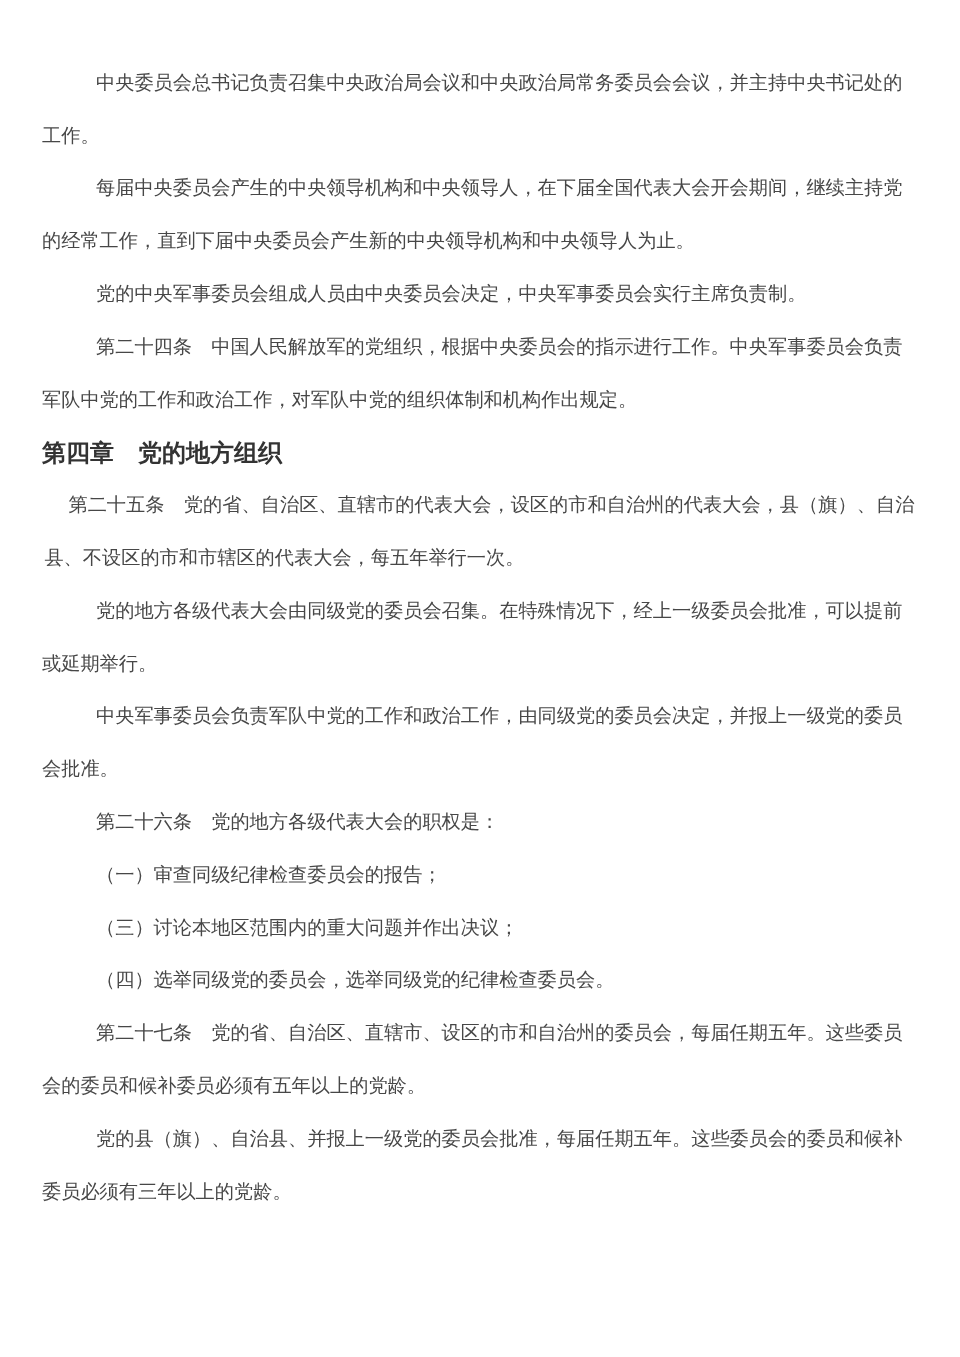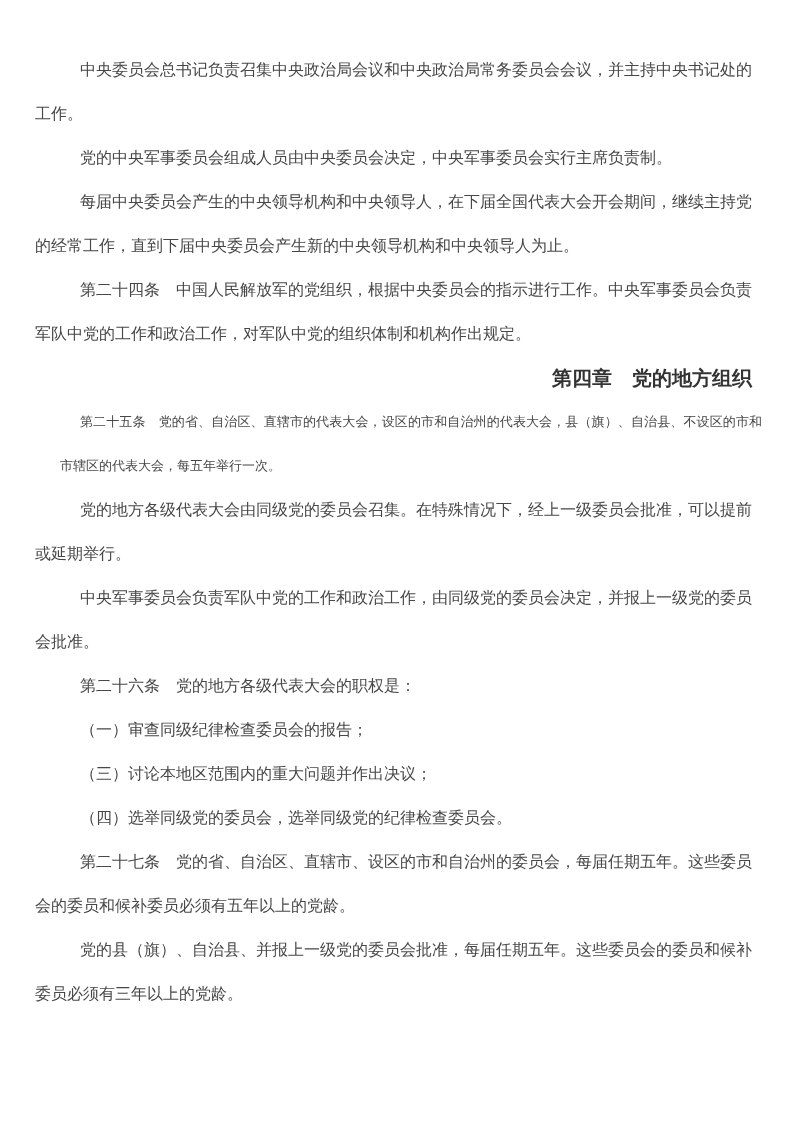--- a/index.html
+++ b/index.html
@@ -24,48 +24,48 @@
     font-family: "Liberation Sans", sans-serif;
     font-size: 16px;
     line-height: 44px;
     color: #474747;
     text-align: justify;
     text-indent: 45px;
     overflow-wrap: break-word;
     letter-spacing: 0;
   }
   .para-shifted {
-    margin: 0 -10px 0 25px;
+    margin: 0 -10px 0 2px;
     font-family: Liberation Sans, sans-serif;
-    font-size: 13px;
+    font-size: 16px;
     line-height: 44px;
     color: #474747;
     text-align: justify;
     text-indent: 20px;
     overflow-wrap: break-word;
   }
   .chapter-heading {
     margin: 0;
     font-family: "Liberation Serif", serif;
     font-weight: 700;
     font-size: 20px;
     line-height: 44px;
     color: #333333;
-    text-align: right;
+    text-align: left;
     text-indent: 0;
   }
 </style>
 </head>
 <body>
 
 <div class="page">
   <div class="content">
       <p class="para">中央委员会总书记负责召集中央政治局会议和中央政治局常务委员会会议，并主持中央书记处的工作。</p>
+      <p class="para">每届中央委员会产生的中央领导机构和中央领导人，在下届全国代表大会开会期间，继续主持党的经常工作，直到下届中央委员会产生新的中央领导机构和中央领导人为止。</p>
       <p class="para">党的中央军事委员会组成人员由中央委员会决定，中央军事委员会实行主席负责制。</p>
-      <p class="para">每届中央委员会产生的中央领导机构和中央领导人，在下届全国代表大会开会期间，继续主持党的经常工作，直到下届中央委员会产生新的中央领导机构和中央领导人为止。</p>
       <p class="para">第二十四条　中国人民解放军的党组织，根据中央委员会的指示进行工作。中央军事委员会负责军队中党的工作和政治工作，对军队中党的组织体制和机构作出规定。</p>
       <h2 class="chapter-heading">第四章　党的地方组织</h2>
       <p class="para-shifted">第二十五条　党的省、自治区、直辖市的代表大会，设区的市和自治州的代表大会，县（旗）、自治县、不设区的市和市辖区的代表大会，每五年举行一次。</p>
       <p class="para">党的地方各级代表大会由同级党的委员会召集。在特殊情况下，经上一级委员会批准，可以提前或延期举行。</p>
       <p class="para">中央军事委员会负责军队中党的工作和政治工作，由同级党的委员会决定，并报上一级党的委员会批准。</p>
       <p class="para">第二十六条　党的地方各级代表大会的职权是：</p>
       <p class="para">（一）审查同级纪律检查委员会的报告；</p>
       <p class="para">（三）讨论本地区范围内的重大问题并作出决议；</p>
       <p class="para">（四）选举同级党的委员会，选举同级党的纪律检查委员会。</p>
       <p class="para">第二十七条　党的省、自治区、直辖市、设区的市和自治州的委员会，每届任期五年。这些委员会的委员和候补委员必须有五年以上的党龄。</p>

